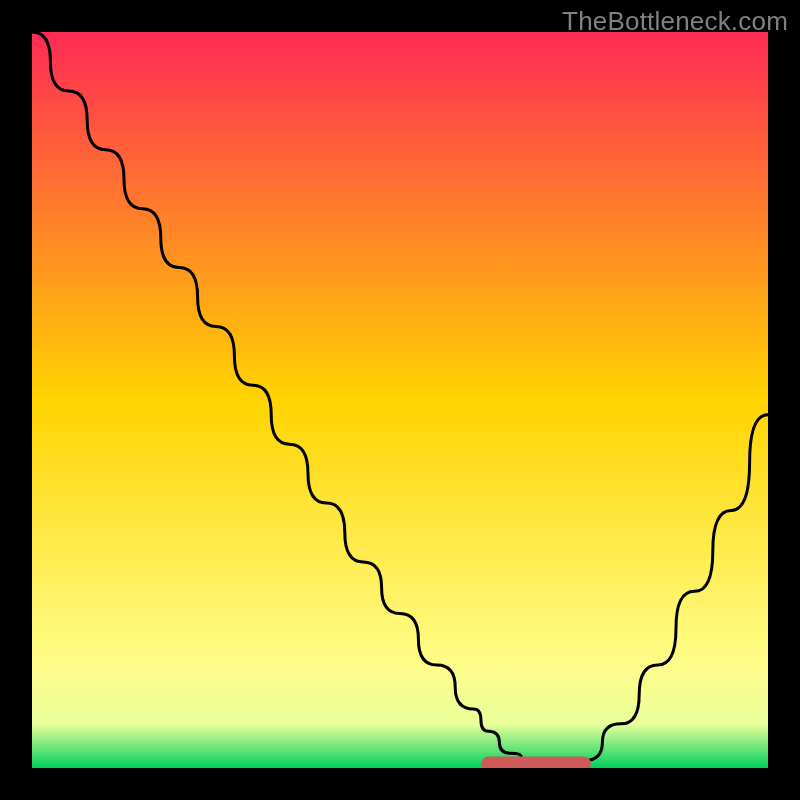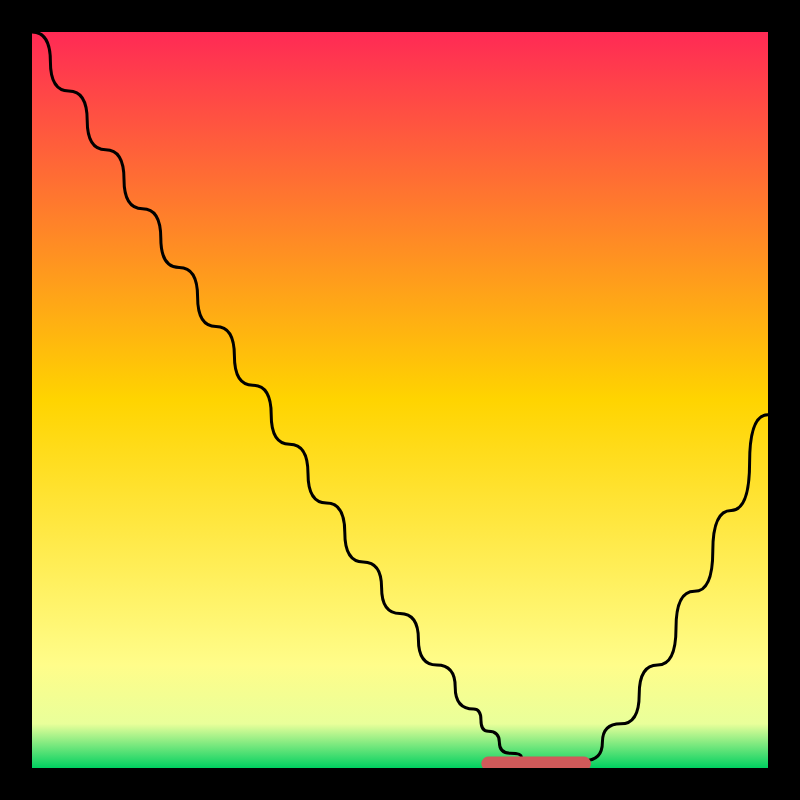--- a/index.html
+++ b/index.html
@@ -40,20 +40,21 @@
   .plot svg {
     display: block;
     width: 736px;
     height: 736px;
   }
 </style>
 </head>
 <body>
 
 <div class="frame">
+  <div class="watermark">TheBottleneck.com</div>
 
   <div class="plot">
     <svg viewBox="0 0 736 736">
       <defs>
         <linearGradient id="bg-grad" x1="0" y1="0" x2="0" y2="1">
 
           <stop offset="0%" stop-color="#ff2a55"></stop>
           <stop offset="50%" stop-color="#ffd400"></stop>
           <stop offset="86%" stop-color="#fffd8a"></stop>
           <stop offset="94%" stop-color="#e9ff9a"></stop>

